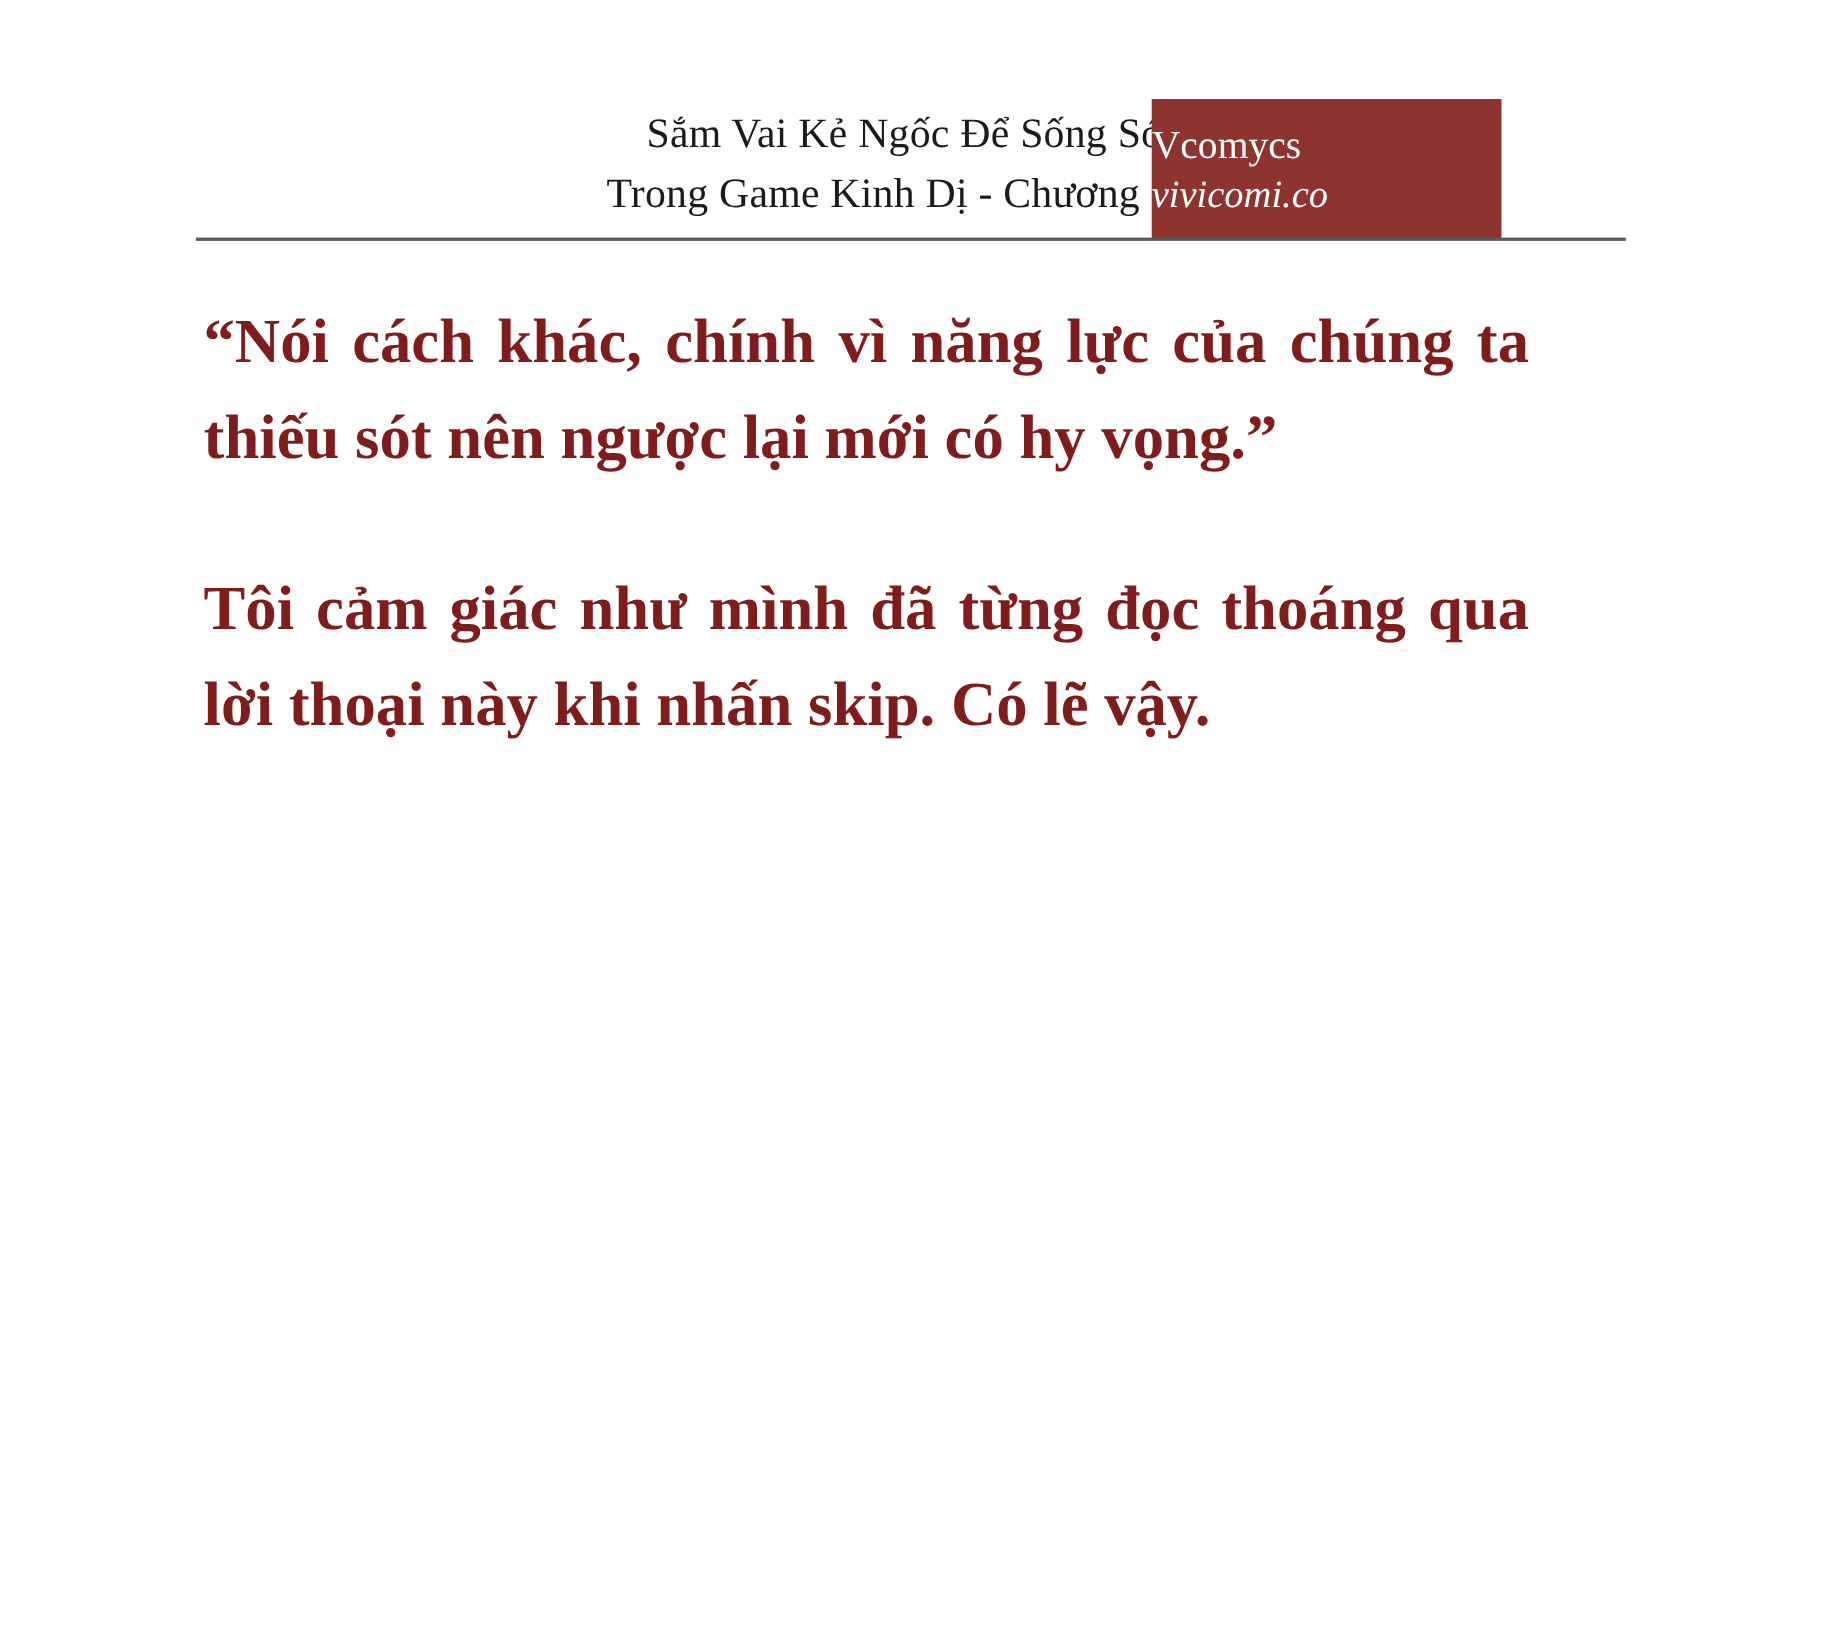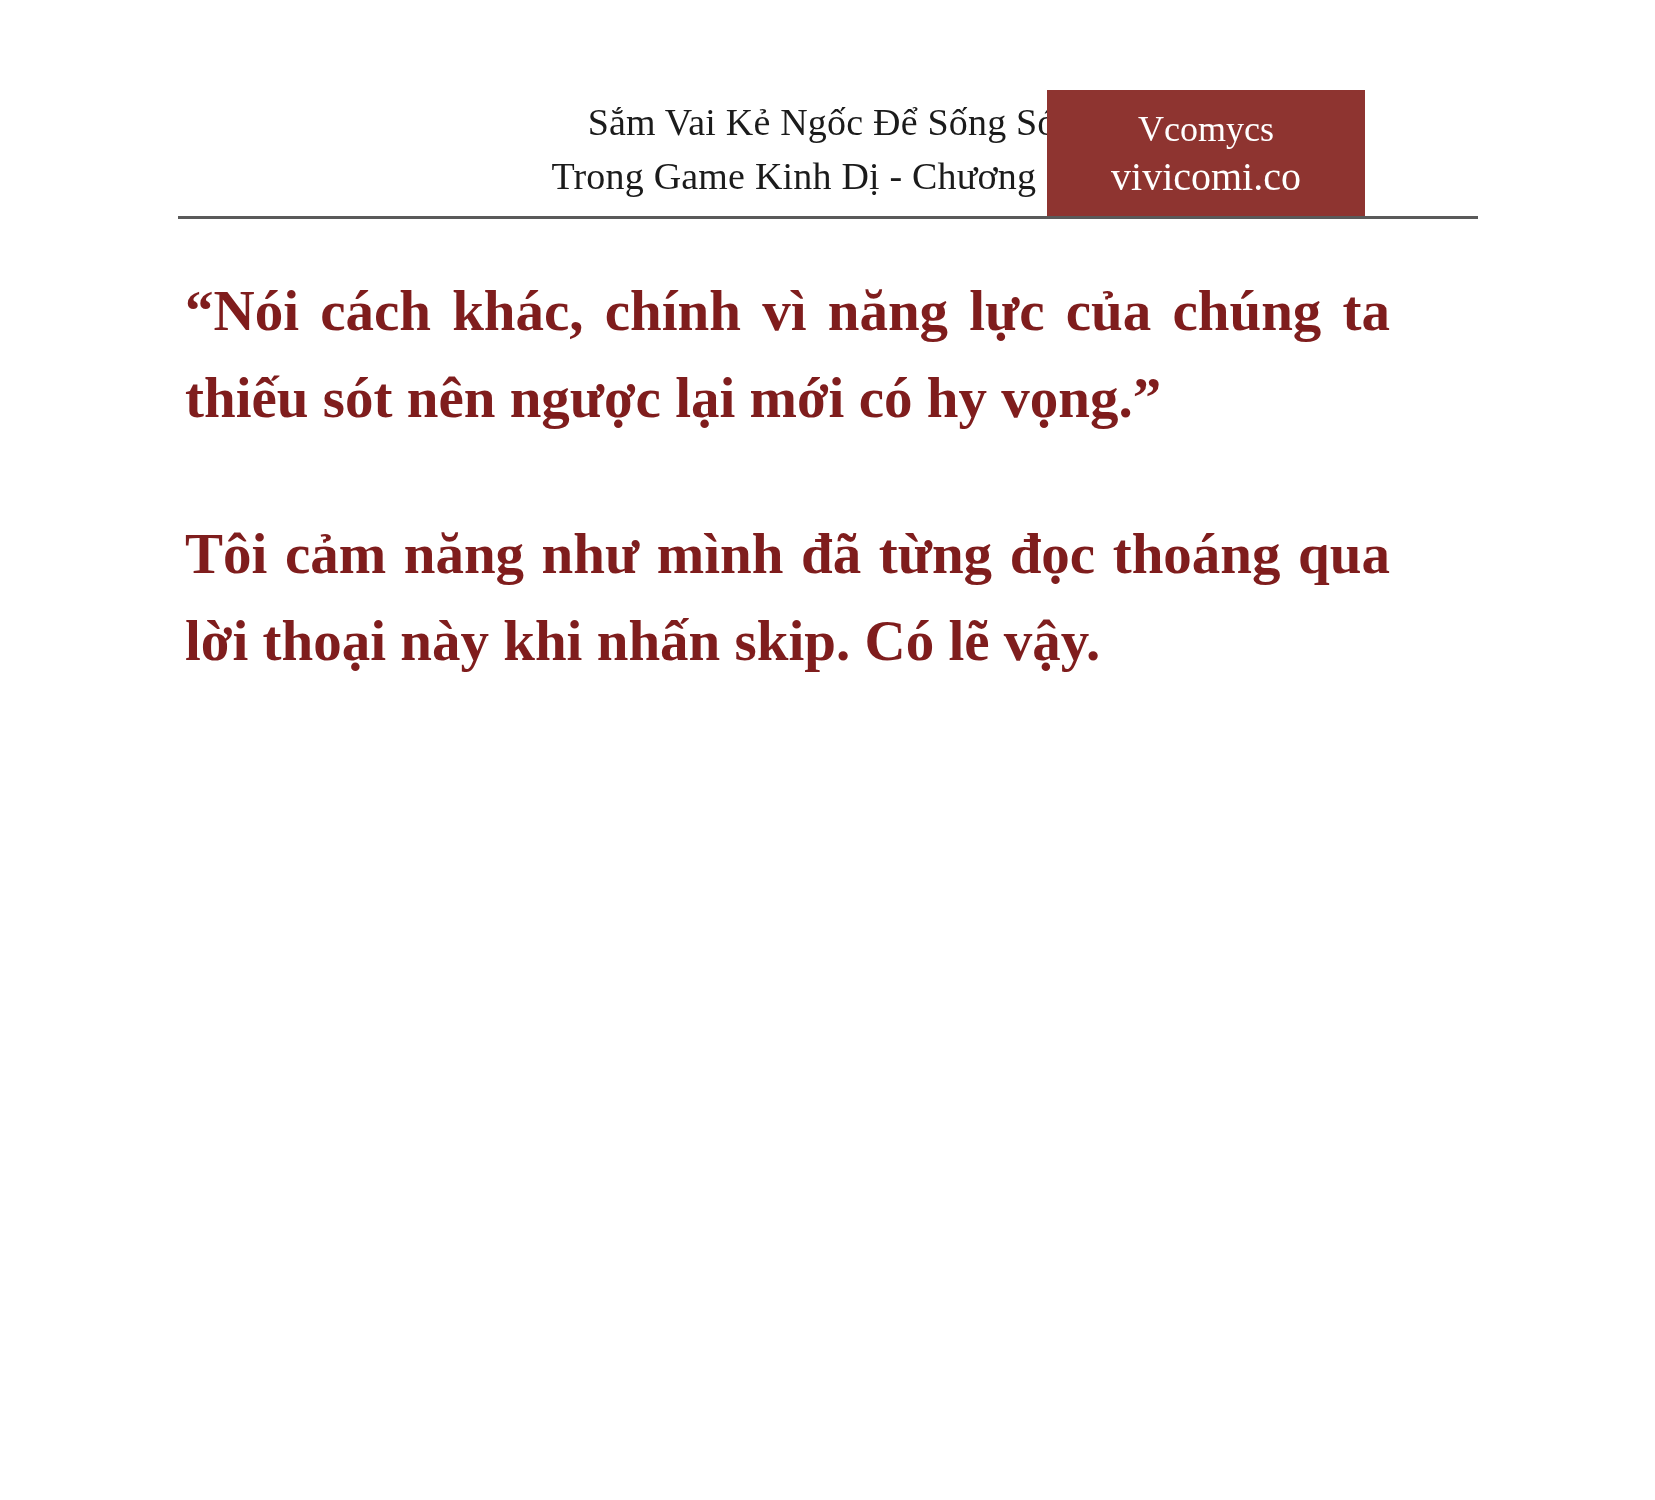--- a/index.html
+++ b/index.html
@@ -53,29 +53,29 @@
   .brand-badge {
     position: absolute;
     left: 1047px;
     top: 90px;
     width: 318px;
     height: 128px;
     background: #8e3430;
     color: #ffffff;
     display: flex;
     flex-direction: column;
-    align-items: center;
     justify-content: center;
     line-height: 1.25;
   }
   .brand-badge .brand-name {
     font-size: 36px;
   }
   .brand-badge .brand-url {
-    font-size: 40px;
+    font-size: 35px;
+    font-style: italic;
   }
 
   .header-rule {
     position: absolute;
     left: 178px;
     top: 216px;
     width: 1300px;
     height: 3px;
     background: #5a5a5a;
   }
@@ -115,16 +115,16 @@
     <div class="brand-badge">
       <div class="brand-name">Vcomycs</div>
       <div class="brand-url">vivicomi.co</div>
     </div>
 
     <div class="header-rule"></div>
   </div>
 
   <div class="content">
     <p class="para">“Nói cách khác, chính vì năng lực của chúng ta thiếu sót nên ngược lại mới có hy vọng.”</p>
-    <p class="para">Tôi cảm năng như mình đã từng đọc thoáng qua lời thoại này khi nhấn skip. Có lẽ vậy.</p>
+    <p class="para">Tôi cảm giác như mình đã từng đọc thoáng qua lời thoại này khi nhấn skip. Có lẽ vậy.</p>
   </div>
 
 </div>
 
 </body></html>

